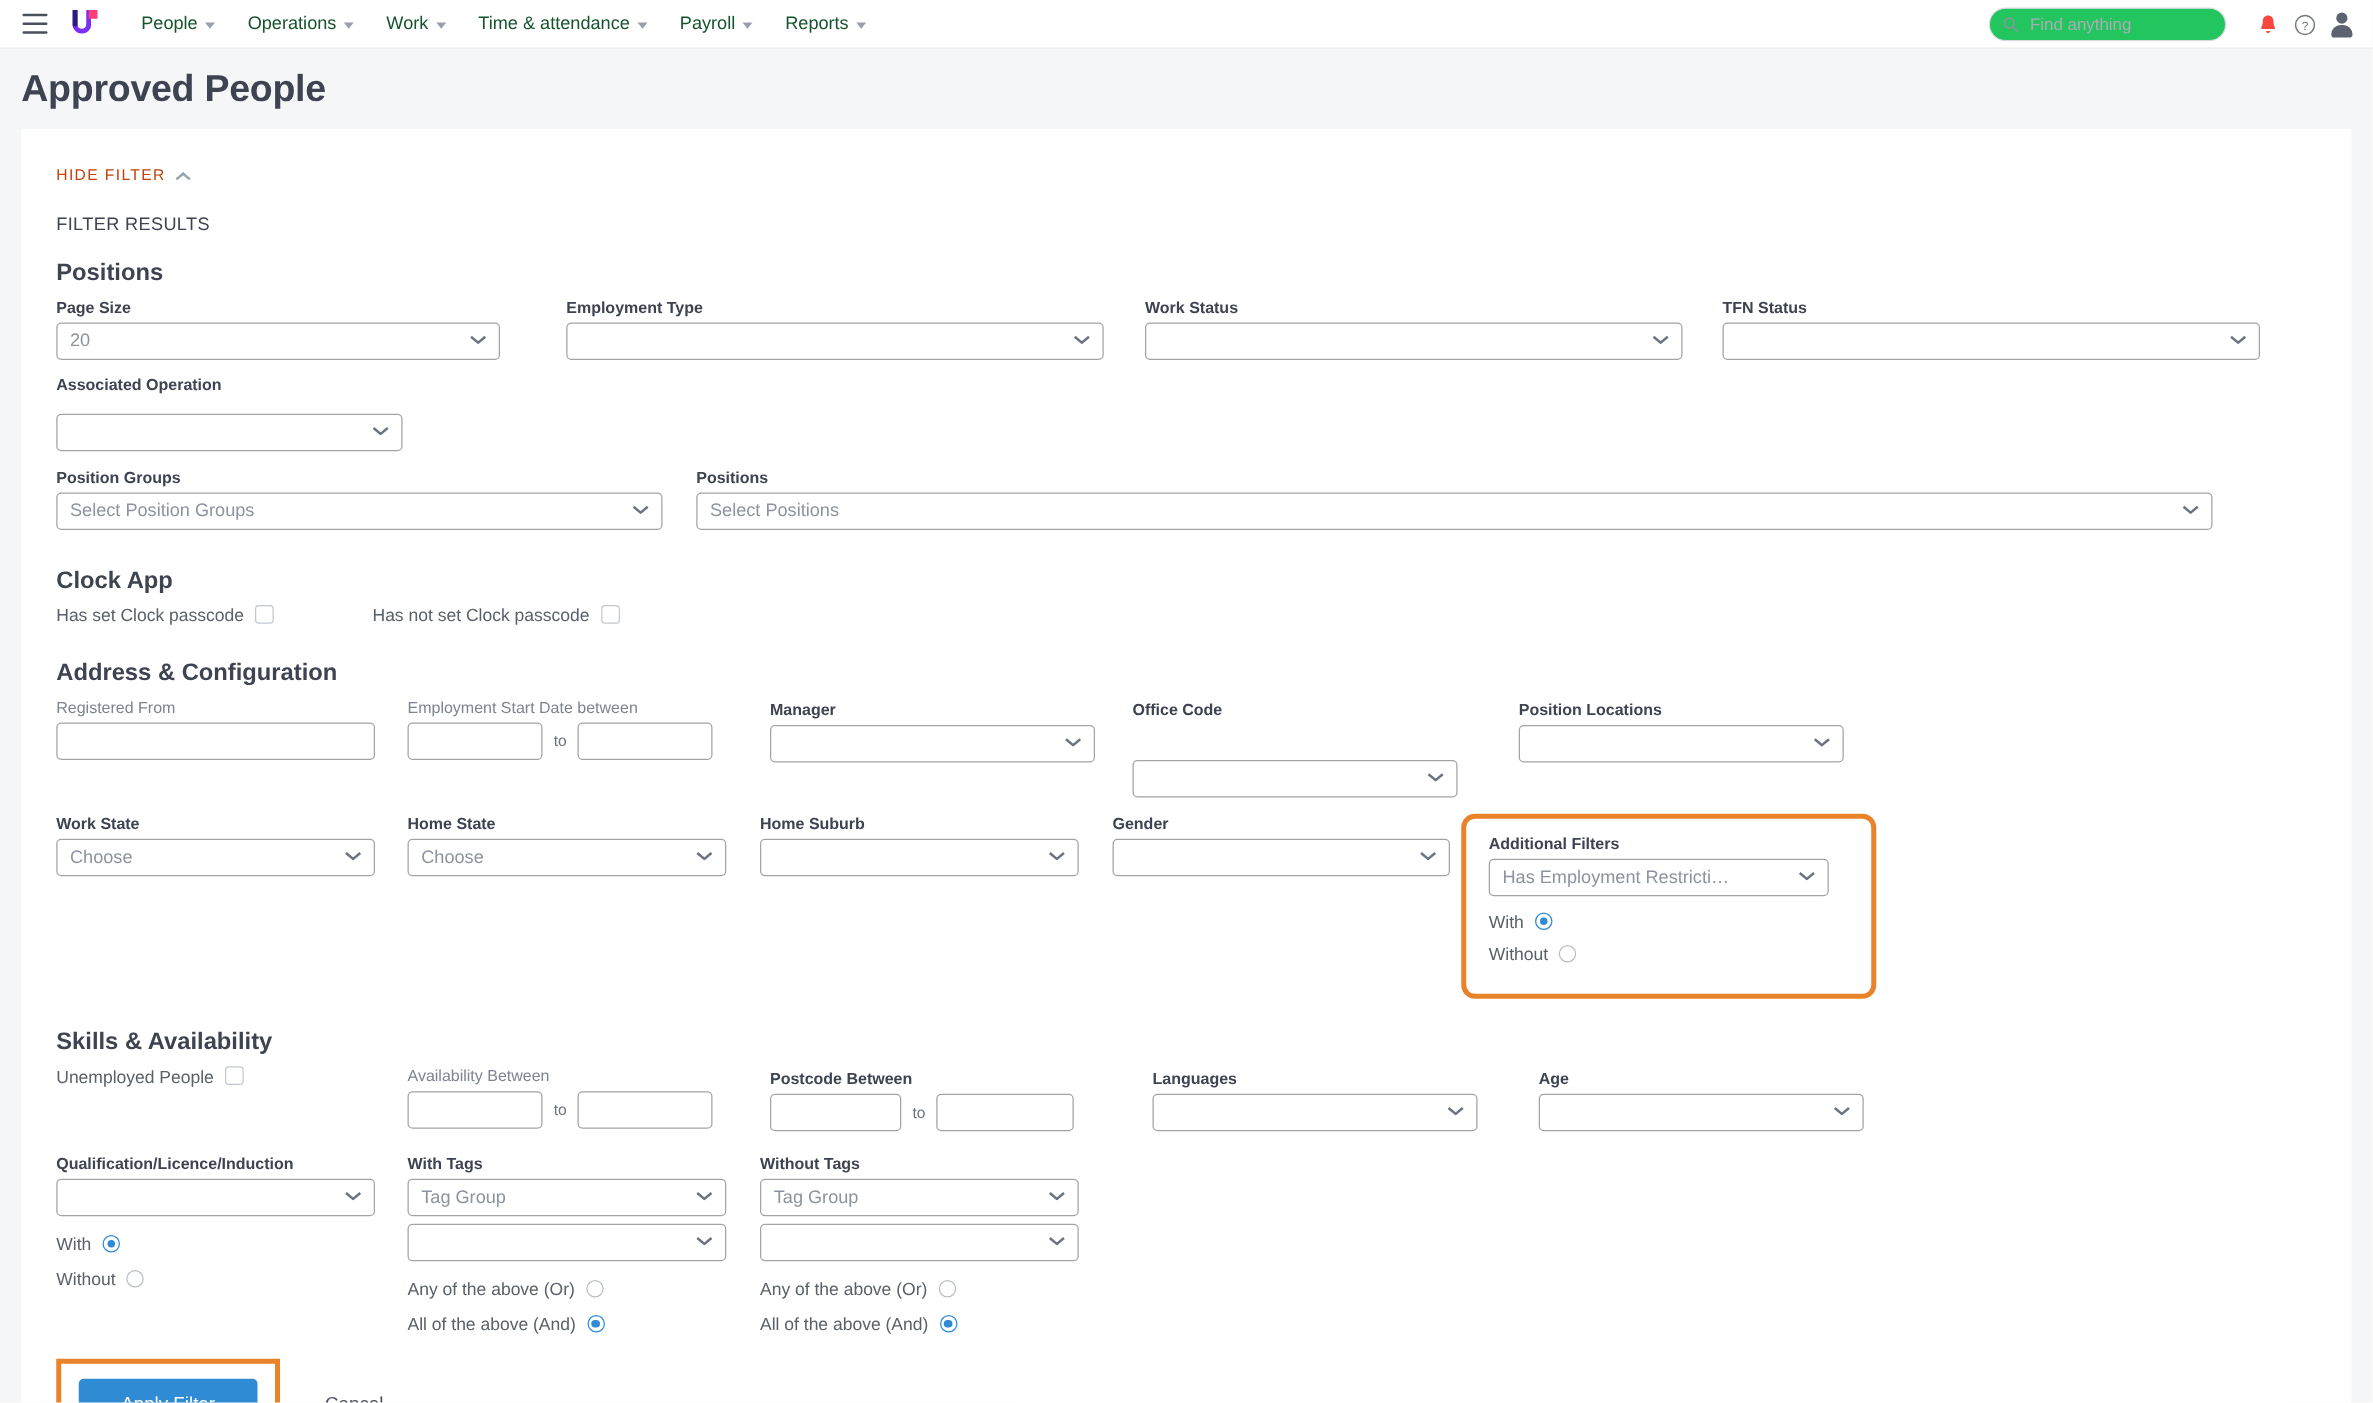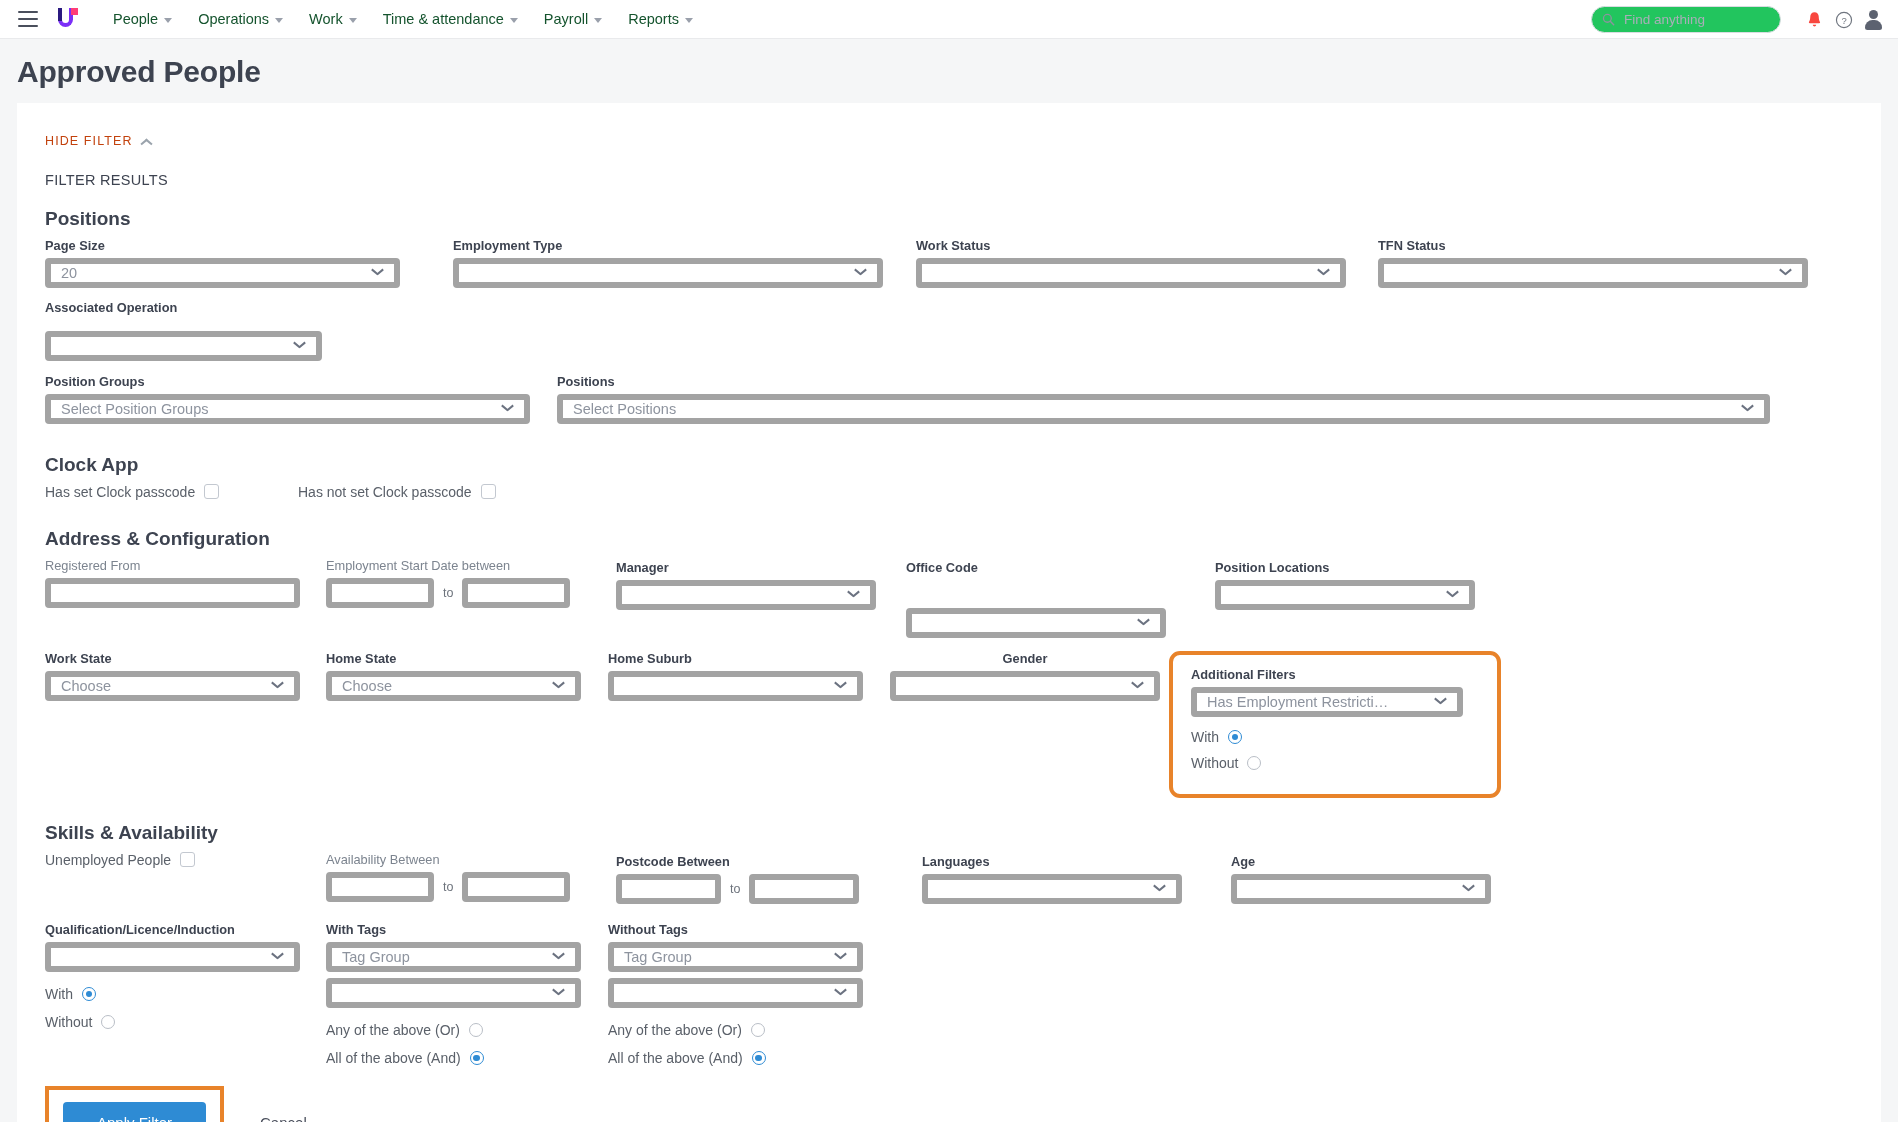--- a/index.html
+++ b/index.html
@@ -115,21 +115,21 @@
 
   .section-title {
     font-size: 19px; font-weight: bold; color: #3d4350;
     margin: 20px 0 8px 0;
   }
 
   .lbl { font-size: 12.8px; font-weight: bold; color: #3d4350; margin-bottom: 5px; display: block; }
   .lbl.light { font-weight: normal; color: #7c848f; }
 
   .sel, .txt {
-    height: 30px; border: 6px solid #a3a3a3; border-radius: 4px;
+    height: 30px; border: 1px solid #a3a3a3; border-radius: 4px;
     background: #fff; font-size: 14.5px; color: #8d939e;
     display: flex; align-items: center; padding: 0 10px;
     position: relative; cursor: pointer; width: 100%;
     font-family: "Liberation Sans", sans-serif;
     white-space: nowrap; overflow: hidden;
   }
   .txt { cursor: text; }
   .sel .val { flex: 1; overflow: hidden; text-overflow: ellipsis; white-space: nowrap; }
   .sel .dd {
     width: 12px; height: 8px; position: relative; flex: 0 0 auto; margin-left: 6px;
@@ -392,21 +392,21 @@
     </div>
 
     <div class="field" style="width:255px; margin-left:27px;">
       <span class="lbl">Home Suburb</span>
       <div class="sel">
         <span class="val"></span>
         <span class="dd"></span>
       </div>
     </div>
 
-    <div class="field" style="width:270px; margin-left:27px;text-align:center;">
+    <div class="field" style="width:270px; margin-left:27px;">
       <span class="lbl">Gender</span>
       <div class="sel">
         <span class="val"></span>
         <span class="dd"></span>
       </div>
     </div>
 
     <div class="hl-box" style="margin-left:9px; width:332px; padding:12px 18px 22px 18px;border-radius:11px;">
       <span class="lbl">Additional Filters</span>
       <div class="sel" style="width:272px;">

